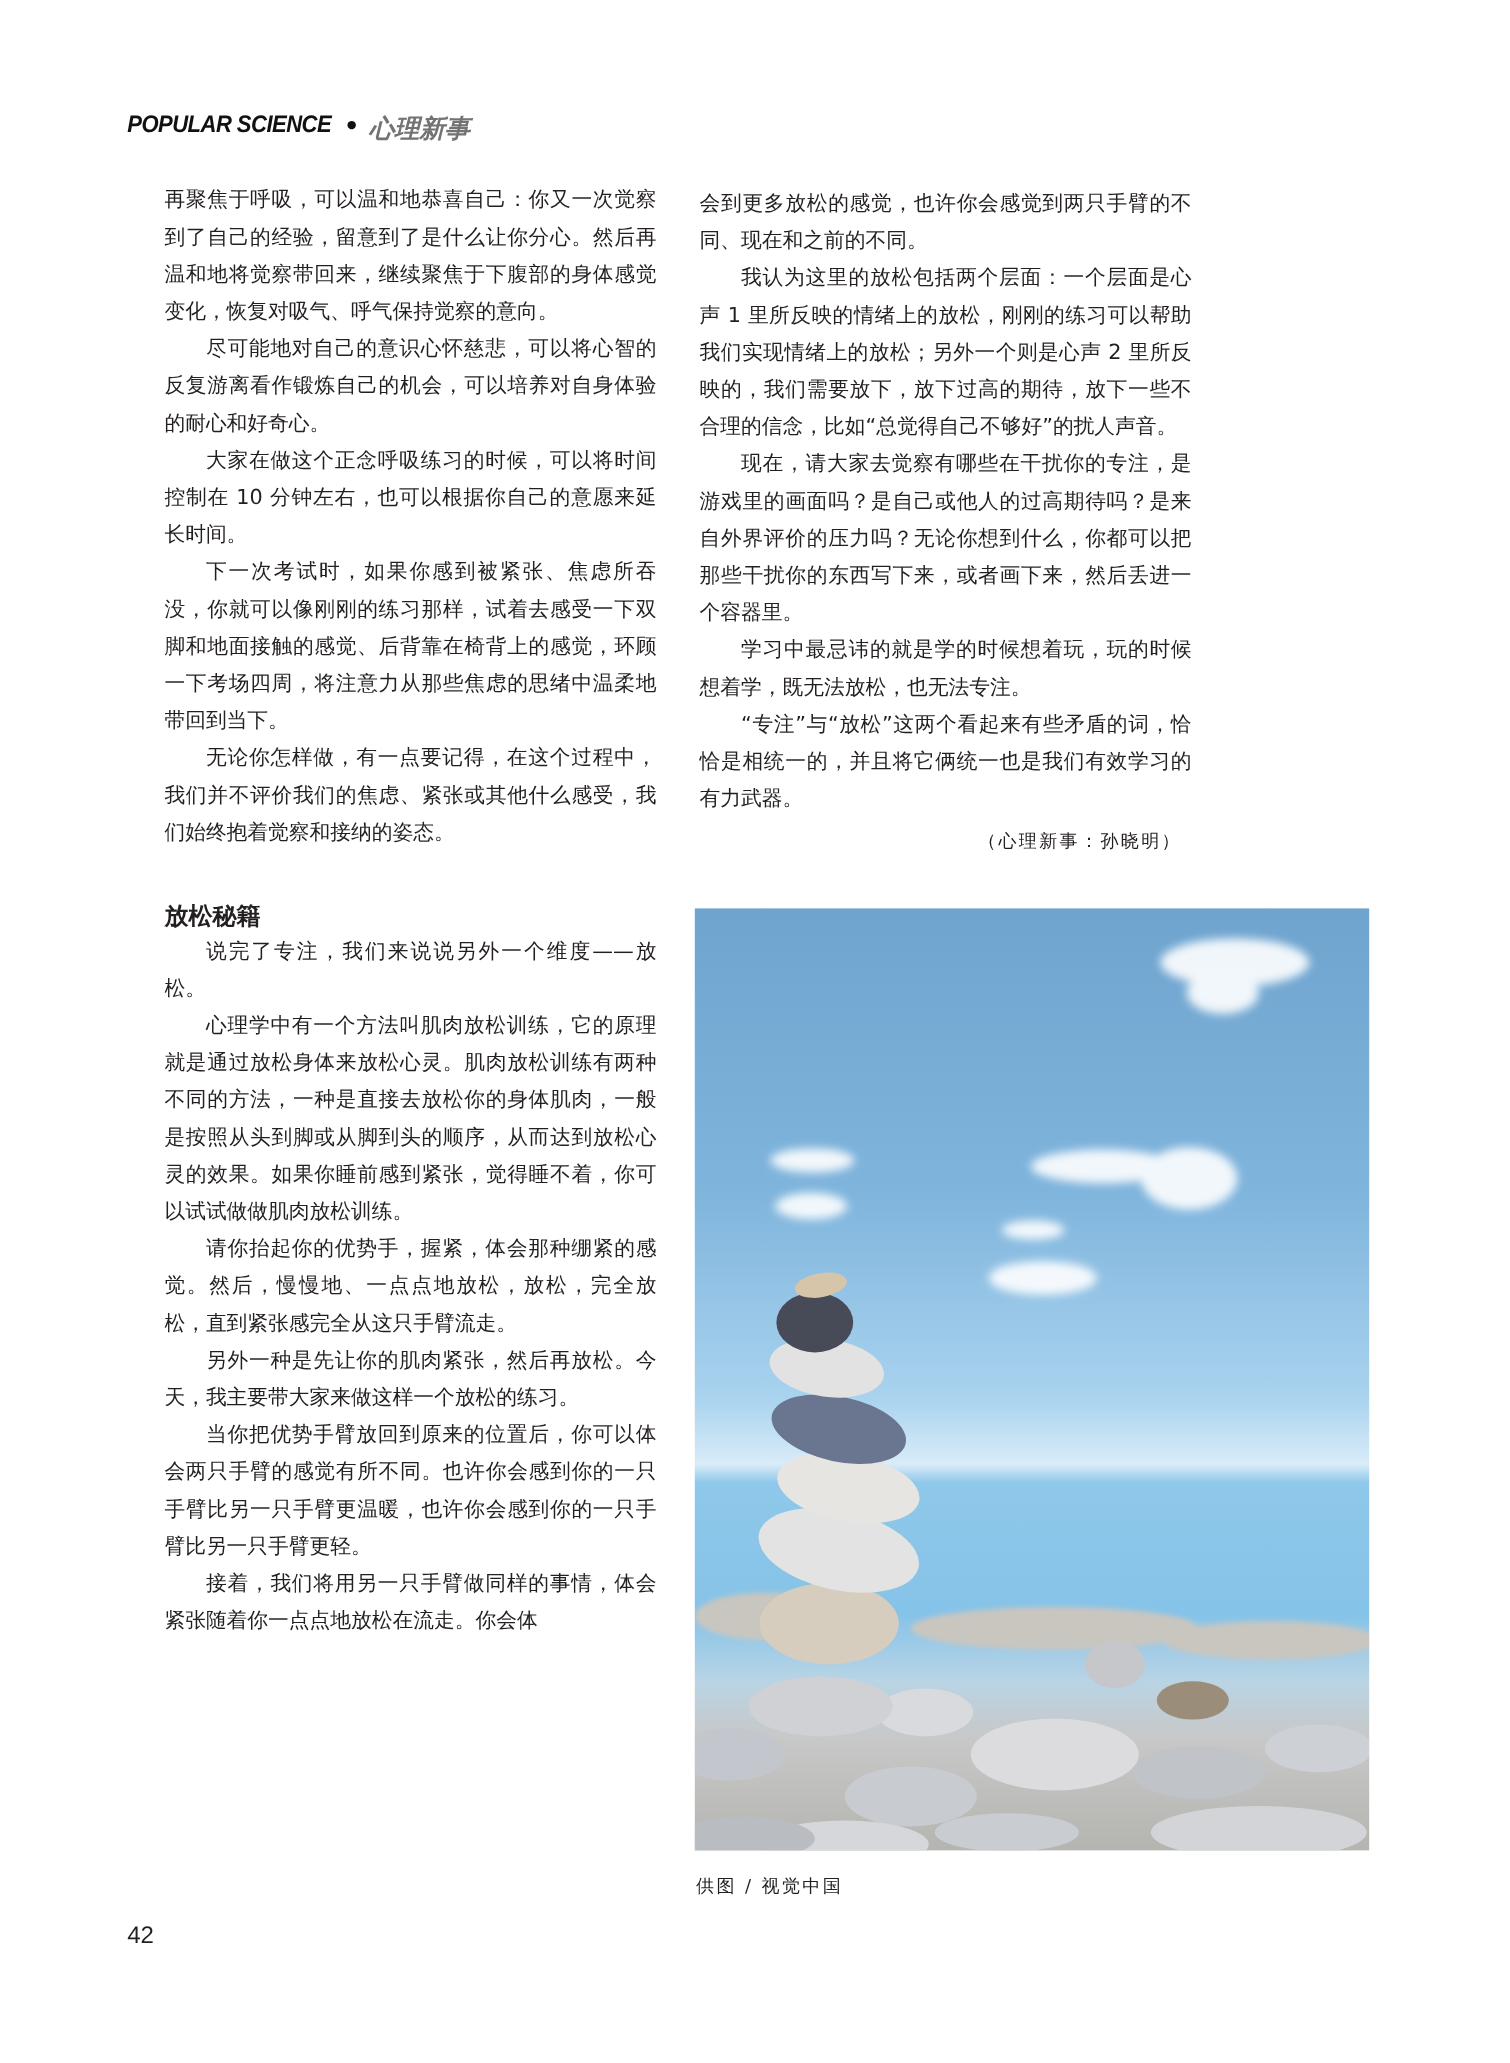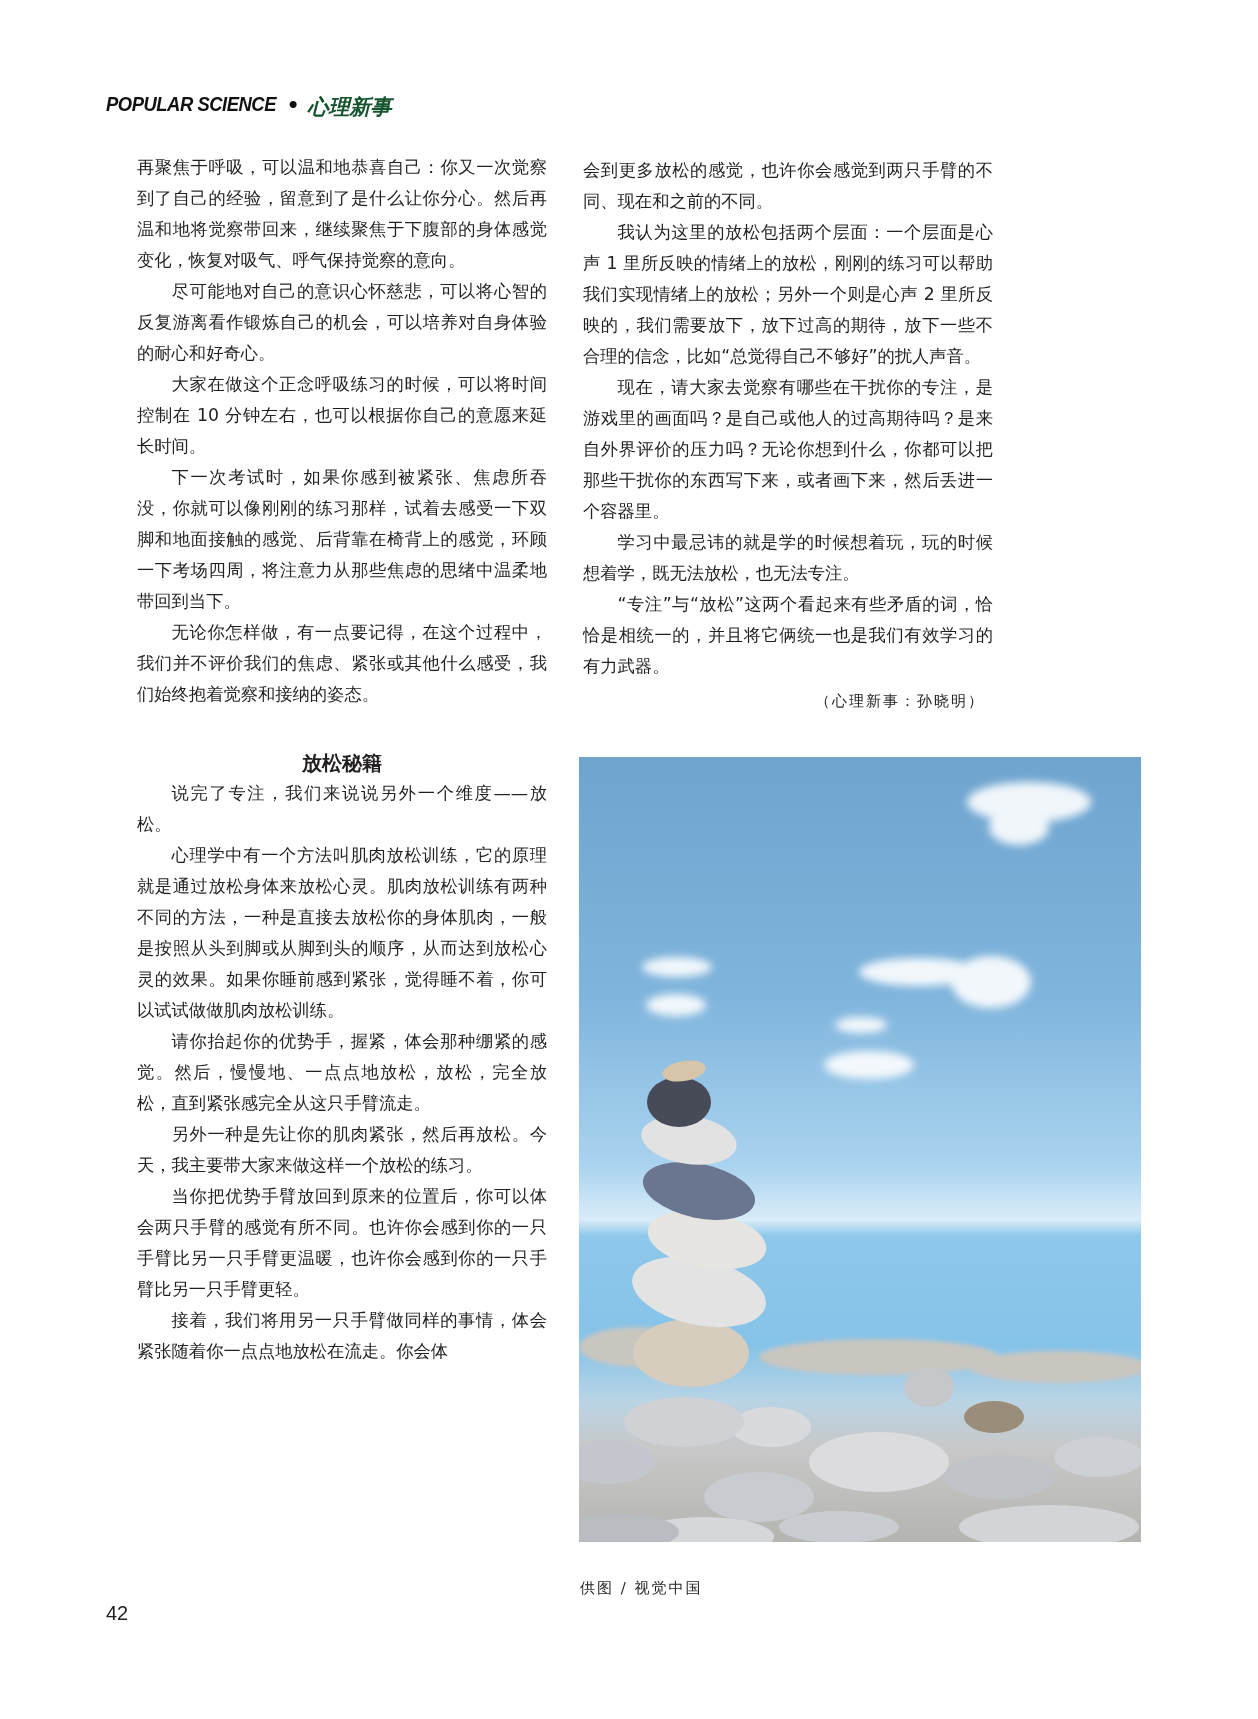--- a/index.html
+++ b/index.html
@@ -2,34 +2,34 @@
 <html><head>
 <meta charset="utf-8">
 <style>
   html, body { margin: 0; padding: 0; background: #ffffff; }
   body { width: 1258px; height: 1719px; position: relative; overflow: hidden;
          font-family: "DejaVu Sans", "Liberation Sans", sans-serif; color: #231f20; }
   .header { position: absolute; left: 106px; top: 93px; height: 30px; display: flex; align-items: flex-start; }
   .header .brand { font-family: "Liberation Sans", sans-serif; font-weight: 900; font-style: italic;
                    font-size: 20px; letter-spacing: -0.5px; color: #111; transform: scaleX(0.92); transform-origin: left center; }
   .header .dot { font-weight: 700; font-size: 20px; color: #111; margin: 0 8px 0 -4px; }
-  .header .section { font-weight: 700; font-style: italic; font-size: 21px; color: #14532d; }
+  .header .section { font-weight: 700; font-style: italic; font-size: 21px; color: #737373; }
 
   .col { position: absolute; top: 152px; width: 410px; font-size: 17.3px; line-height: 31px; }
   .col.left { left: 137px; }
   .col.right { left: 583px; top: 155px; }
   .col p { margin: 0; text-indent: 2em; text-align: justify; }
   .col p.noindent { text-indent: 0; }
-  .col h2 { font-size: 20px; font-weight: 700; margin: 38px 0 0 0; line-height: 30px; text-align: center; }
+  .col h2 { font-size: 20px; font-weight: 700; margin: 38px 0 0 0; line-height: 30px; }
 
   .credit { text-align: right; font-family: "DejaVu Serif", serif; font-size: 15px; margin-top: 4px; padding-right: 8px; letter-spacing: 2px; }
 
   .photo { position: absolute; left: 579px; top: 757px; width: 562px; height: 785px; overflow: hidden;
            background: linear-gradient(to bottom, #6fa4cf 0%, #7fb4dc 30%, #a9d3ef 52%, #d9ecf8 59%, #8ec8ea 61%, #86c3e8 75%, #b9d4e5 82%, #c8c8c8 88%, #b4b4b0 100%); }
-  .photo-caption { position: absolute; left: 580px; top: 1563px; font-family: "DejaVu Serif", serif; font-size: 15px; letter-spacing: 2px; margin-top: 16px; }
+  .photo-caption { position: absolute; left: 580px; top: 1563px; font-family: "DejaVu Serif", serif; font-size: 15px; letter-spacing: 2px; }
   .page-number { position: absolute; left: 106px; top: 1602px; font-size: 20px; font-family: "Liberation Sans", sans-serif; text-align: center; }
 </style>
 </head>
 <body>
 
 <div class="header">
   <span class="brand">POPULAR SCIENCE</span>
   <span class="dot">•</span>
   <span class="section">心理新事</span>
 </div>

